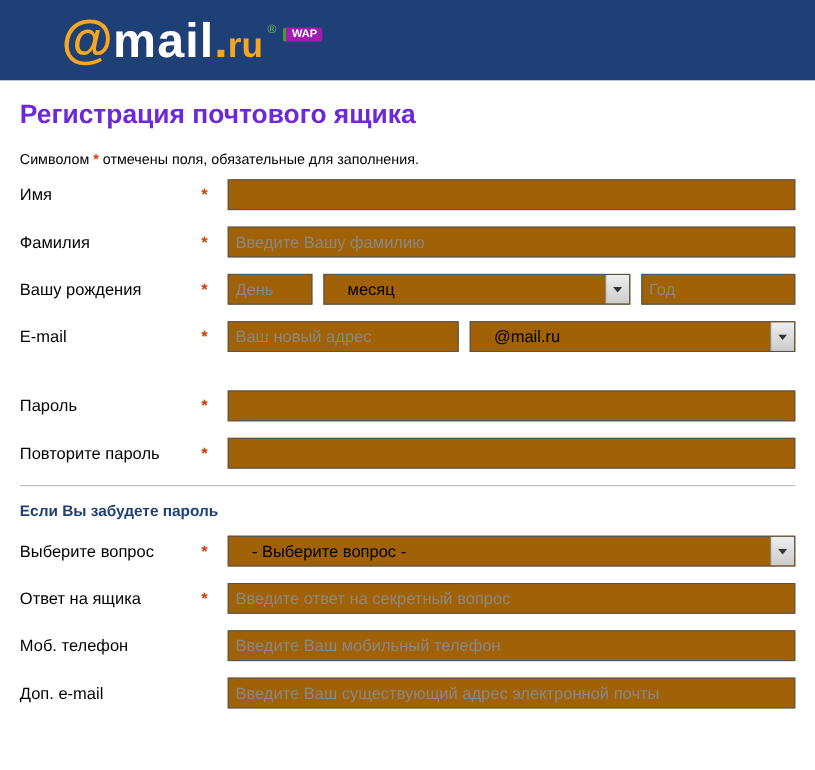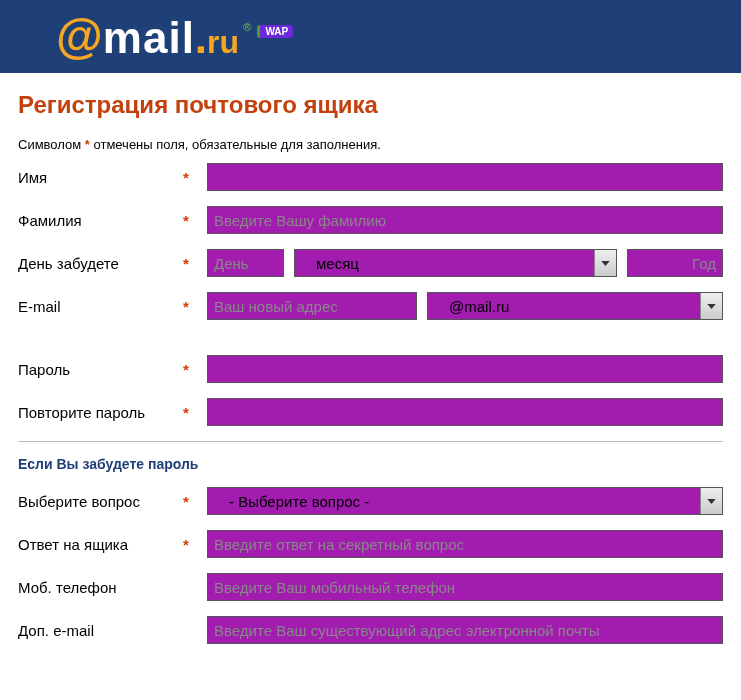--- a/index.html
+++ b/index.html
@@ -59,35 +59,35 @@
       margin-left: 4px;
       top: -18px;
     }
     .registered {
       color: #6cc04a;
       font-size: 11px;
       vertical-align: top;
     }
     .wap-badge {
       display: inline-block;
-      background: #6d28d9;
+      background: #a21caf;
       color: #fff;
       font-size: 10px;
       font-weight: bold;
       padding: 1px 5px;
       border-radius: 3px;
       margin-left: 2px;
       border-left: 3px solid #4a9b2f;
     }
     
     .content {
       padding: 18px 18px 0 18px;
     }
     h1.page-title {
-      color: #c2410c;
+      color: #6d28d9;
       font-size: 24px;
       font-weight: bold;
       margin-bottom: 18px;
     }
     .hint {
       font-size: 13px;
       margin-bottom: 10px;
     }
     .star {
       color: #d63b00;
@@ -118,32 +118,32 @@
       align-items: center;
       gap: 10px;
       flex: 1;
     }
     input.text-input, .select-box {
       border: 1px solid #555;
       height: 28px;
       padding: 2px 6px;
       font-size: 15px;
       font-family: inherit;
-      background: #a21caf;
+      background: #a16207;
       color: #000;
     }
     input.text-input::placeholder {
       color: #888;
     }
     .w-full {
       flex: 1;
       min-width: 0;
     }
     .w-day { width: 77px; }
-    .w-year { width: 96px; text-align: right; }
+    .w-year { width: 140px; }
     .w-month { flex: 1; }
     .w-email-name { width: 210px; }
     
     .select-box {
       display: flex;
       align-items: center;
       justify-content: space-between;
       padding-right: 0;
       cursor: pointer;
       overflow: hidden;
@@ -212,21 +212,21 @@
 
   <div class="form-row">
     <div class="form-label">Фамилия</div>
     <div class="star-cell">*</div>
     <div class="fields">
       <input type="text" class="text-input w-full" placeholder="Введите Вашу фамилию" style="">
     </div>
   </div>
 
   <div class="form-row">
-    <div class="form-label">День забудете</div>
+    <div class="form-label">Вашу рождения</div>
     <div class="star-cell">*</div>
     <div class="fields">
       <input type="text" class="text-input w-day" placeholder="День" style="">
       <div class="select-box w-month">
         <span class="select-text">месяц</span>
         <span class="select-arrow">
           <svg viewBox="0 0 10 6">
               <path d="M0 0 L5 6 L10 0 Z" fill="#333"></path>
             </svg>
         </span>

